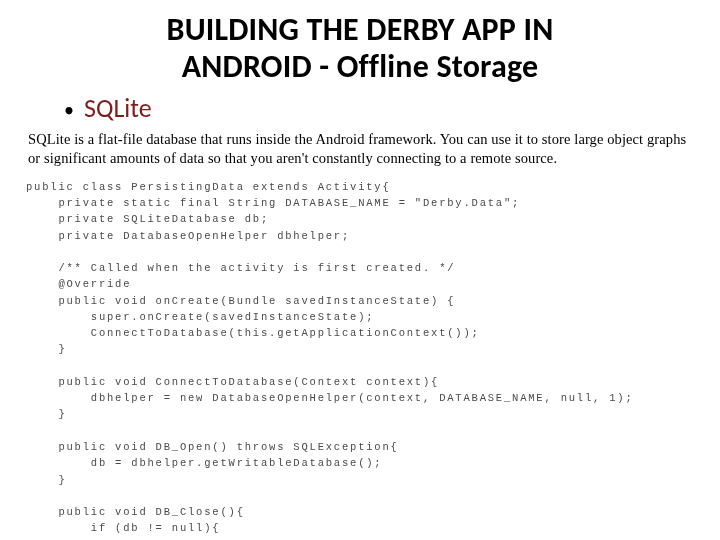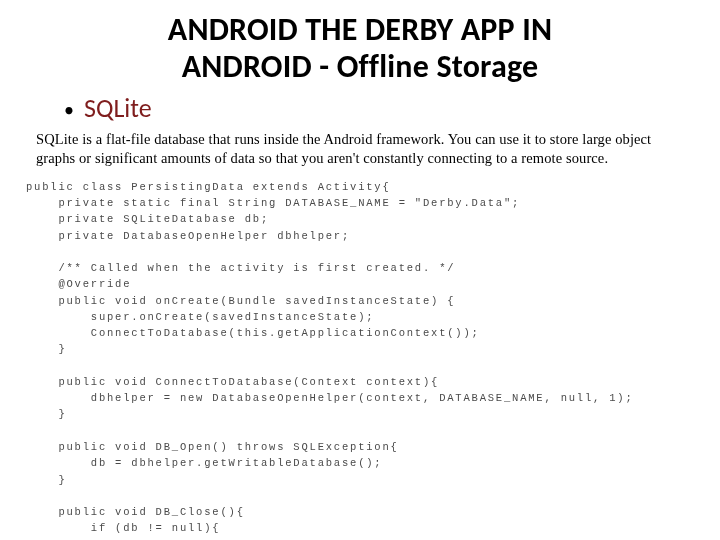--- a/index.html
+++ b/index.html
@@ -40,40 +40,40 @@
   }
   .bullet-text {
     font-size: 26px;
     color: #7f1d1d;
   }
   .description {
     font-family: "Times New Roman", Times, serif;
     font-size: 14.5px;
     color: #000;
     line-height: 1.35;
-    margin: 4px 0 10px 8px;
+    margin: 4px 0 10px 0;
     letter-spacing: 0.1px;
   }
   .code {
     font-family: "Courier New", Courier, monospace;
     font-size: 10.5px;
     color: #4a4a4a;
     white-space: pre;
     line-height: 1.55;
     letter-spacing: 1.8px;
     margin-left: -2px;
   }
 </style>
 </head>
 <body>
 
 <div class="slide">
 
   <div class="title">
-    <span>ANDROID THE DERBY APP IN</span><br>
+    <span>BUILDING THE DERBY APP IN</span><br>
     <span>ANDROID - Offline Storage</span>
   </div>
 
   <div class="bullet-row">
     <span class="bullet-dot">•</span>
     <span class="bullet-text">SQLite</span>
   </div>
 
   <div class="description">SQLite is a flat-file database that runs inside the Android framework. You can use it to store large object graphs or significant amounts of data so that you aren't constantly connecting to a remote source.</div>
 

